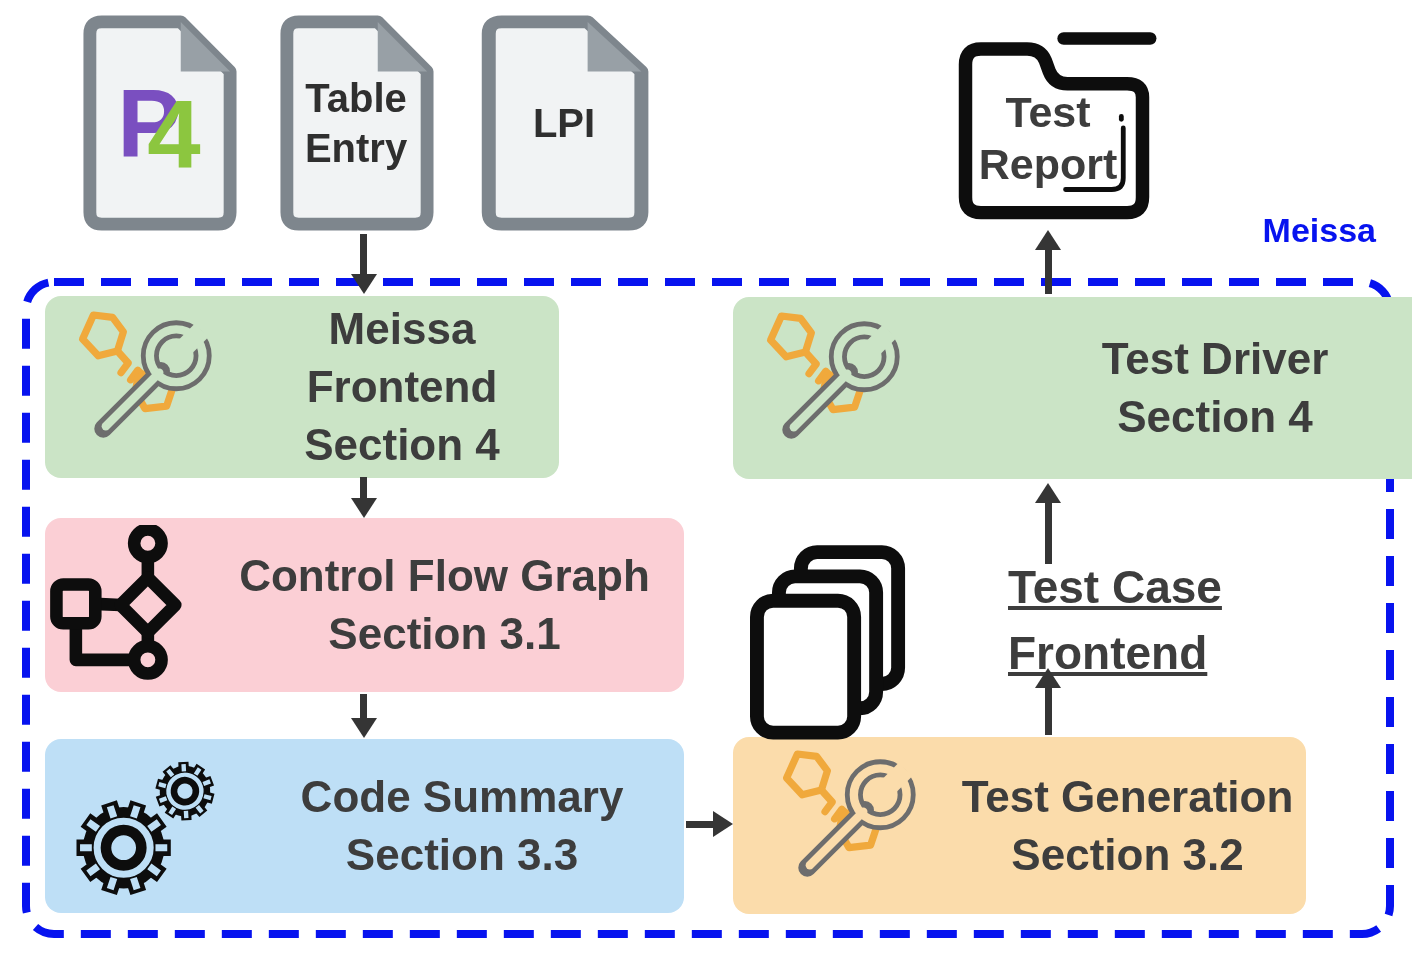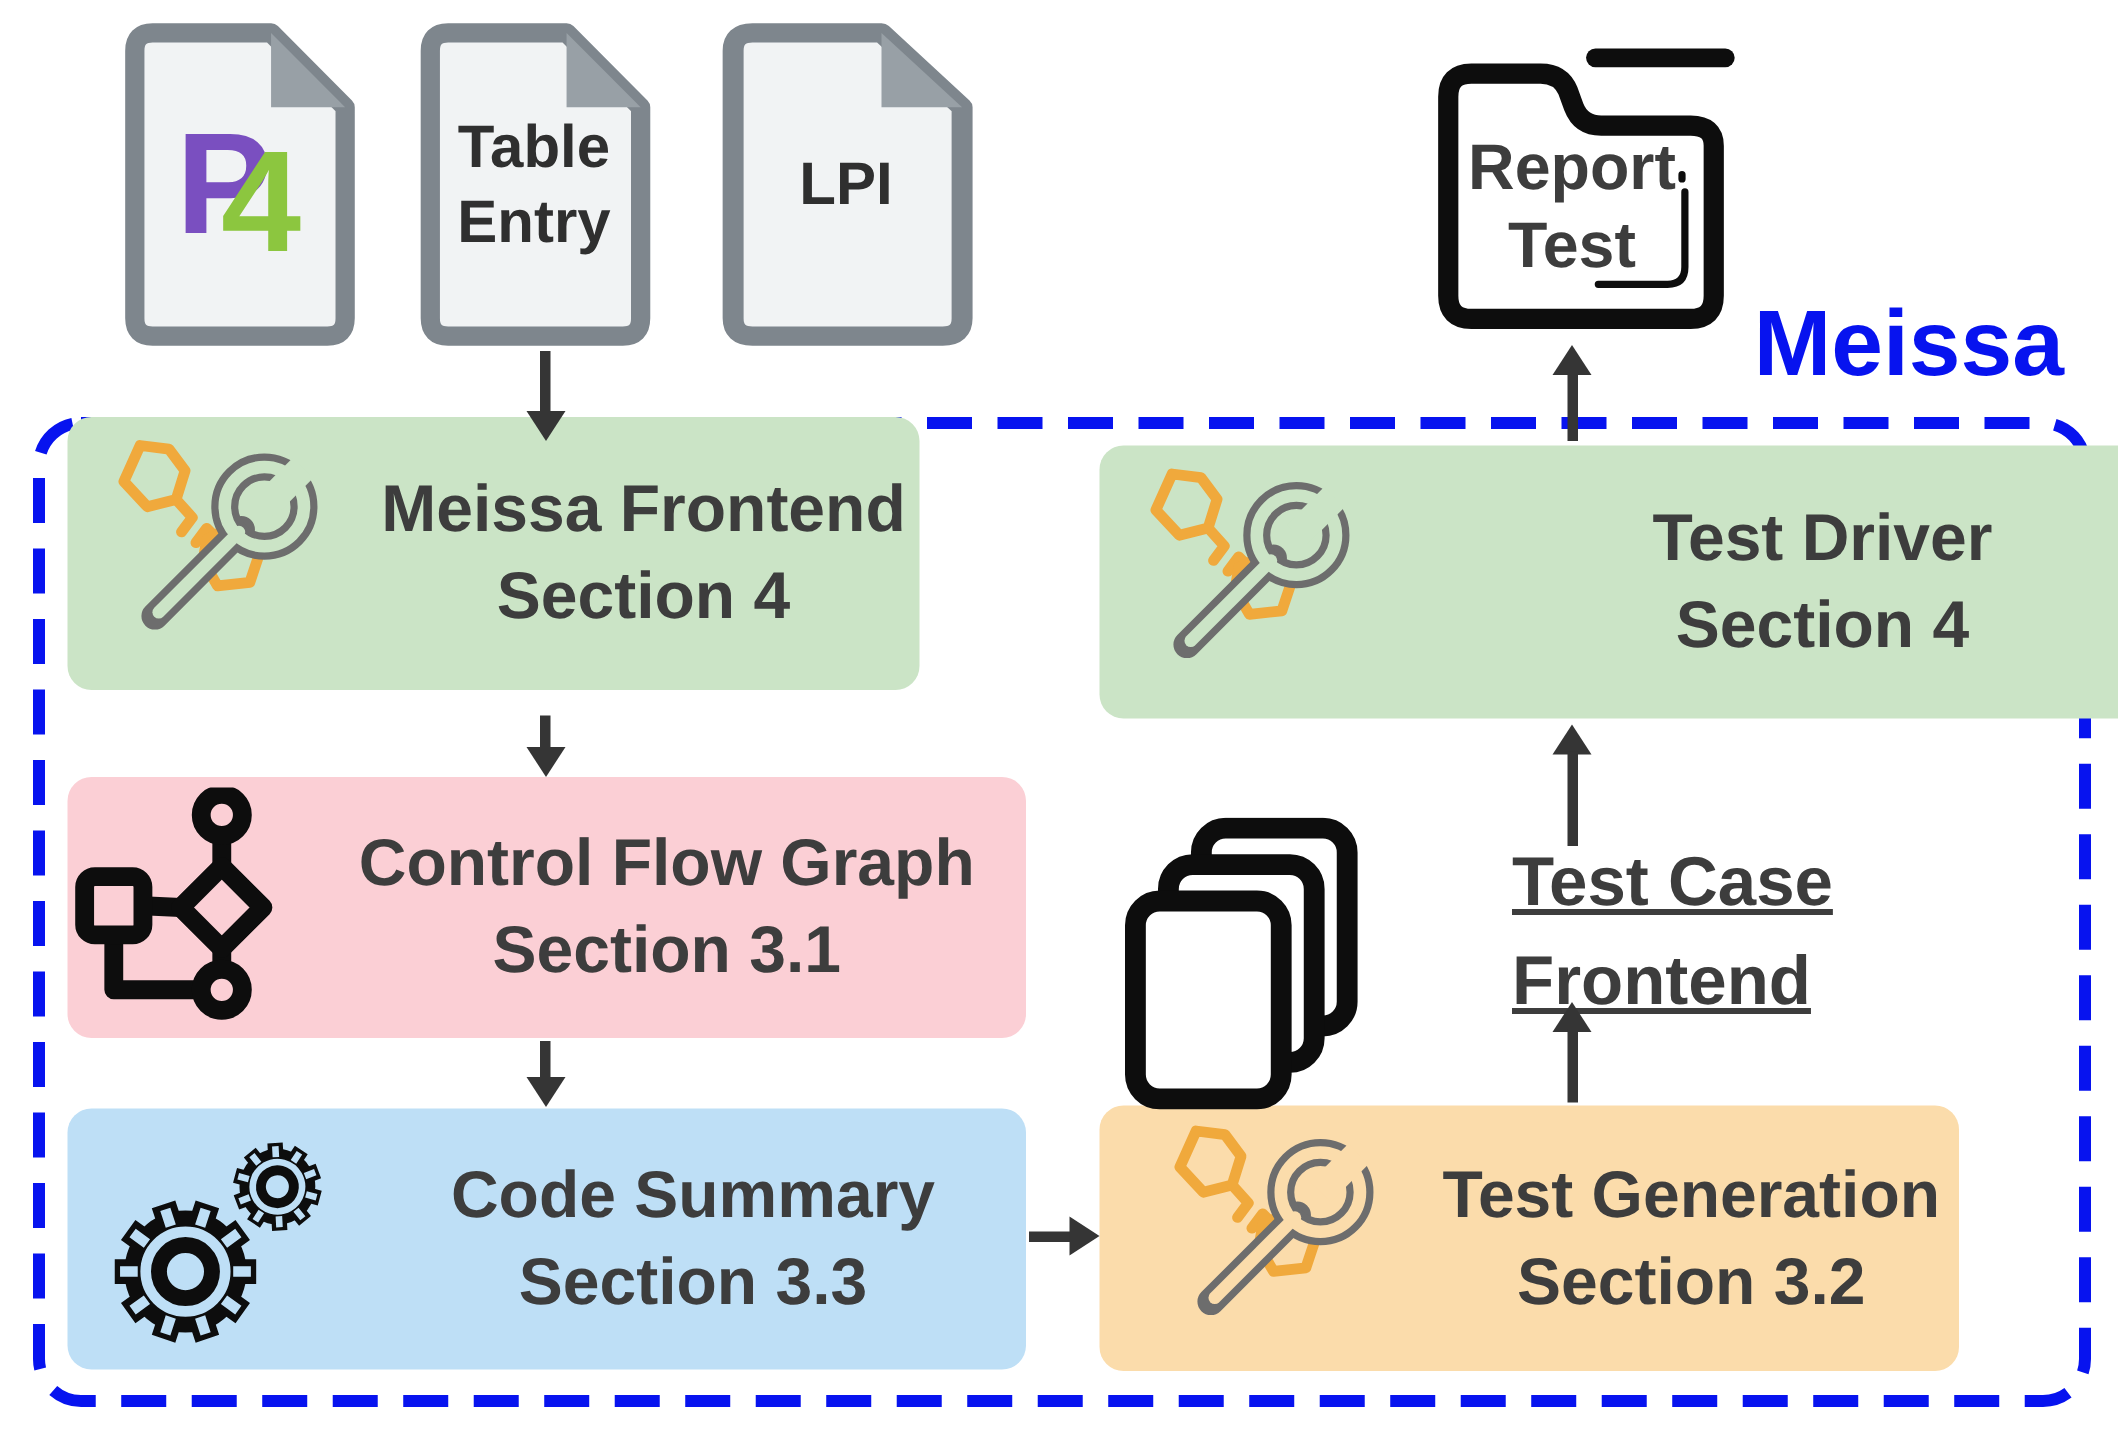--- a/index.html
+++ b/index.html
@@ -24,32 +24,32 @@
   
   .folder{position:absolute;left:948px;top:26px;width:212px;height:202px;}
   .folder .lbl{
     position:absolute;left:-4px;top:60px;width:208px;text-align:center;
     color:var(--c-text-dark);font-size:43px;line-height:52px;
   }
   
   .boundary{position:absolute;left:22px;top:278px;width:1372px;height:660px;}
   .meissa-label{
     position:absolute;top:204px;right:36px;color:var(--c-border-blue);
-    font-size:62px;line-height:52px;
+    font-size:34px;line-height:52px;
   }
   
   .node{
     position:absolute;border-radius:16px;display:flex;align-items:center;
     color:var(--c-text-dark);
   }
   .bg-green{--bg:var(--c-node-green);background:var(--bg);}
   .bg-pink{--bg:var(--c-node-pink);background:var(--bg);}
   .bg-blue{--bg:var(--c-node-blue);background:var(--bg);}
   .bg-orange{--bg:var(--c-node-orange);background:var(--bg);}
-  .n-frontend{left:45px;top:278px;width:568px;height:182px;}
+  .n-frontend{left:45px;top:296px;width:514px;height:182px;}
   .n-cfg{left:45px;top:518px;width:639px;height:174px;}
   .n-summary{left:45px;top:739px;width:639px;height:174px;}
   .n-driver{left:733px;top:297px;width:764px;height:182px;}
   .n-generation{left:733px;top:737px;width:557px;height:177px;padding-left:16px;}
   .node .ico{display:flex;justify-content:center;align-items:center;}
   .node .ico.w200{width:200px;}
   .node .ico.w160{width:160px;}
   .node .ico.w195{width:195px;}
   .node .txt{flex:1;text-align:center;font-size:44px;line-height:58px;}
   
@@ -107,22 +107,22 @@
   <div class="folder">
     <svg width="212" height="202" viewBox="0 0 220 210">
       <g fill="none" stroke="var(--c-icon-black)" stroke-linejoin="round" stroke-linecap="round">
         <path d="M34,194 L186,194 Q202,194 202,178 L202,74 Q202,60 186,60 L124,60 Q110,60 105,47 L101,36 Q96,24 82,24 L34,24 Q18,24 18,40 L18,178 Q18,194 34,194 Z" stroke-width="14"></path>
         <line x1="120" y1="13" x2="210" y2="13" stroke-width="13"></line>
         <path d="M182,106 L182,158 Q182,170 170,170 L122,170" stroke-width="5"></path>
         <line x1="180" y1="94" x2="180" y2="97" stroke-width="5"></line>
       </g>
     </svg>
     <div class="lbl">
+      <div>Test</div>
       <div>Report</div>
-      <div>Test</div>
     </div>
   </div>
 
   <svg class="boundary" width="1372" height="660" viewBox="0 0 1372 660">
     <rect x="4" y="4" width="1364" height="652" rx="28" fill="none" stroke="var(--c-border-blue)" stroke-width="8" stroke-dasharray="30 17"></rect>
   </svg>
   <div class="meissa-label">Meissa</div>
 
   <div class="node bg-green n-frontend">
     <div class="ico w200">

